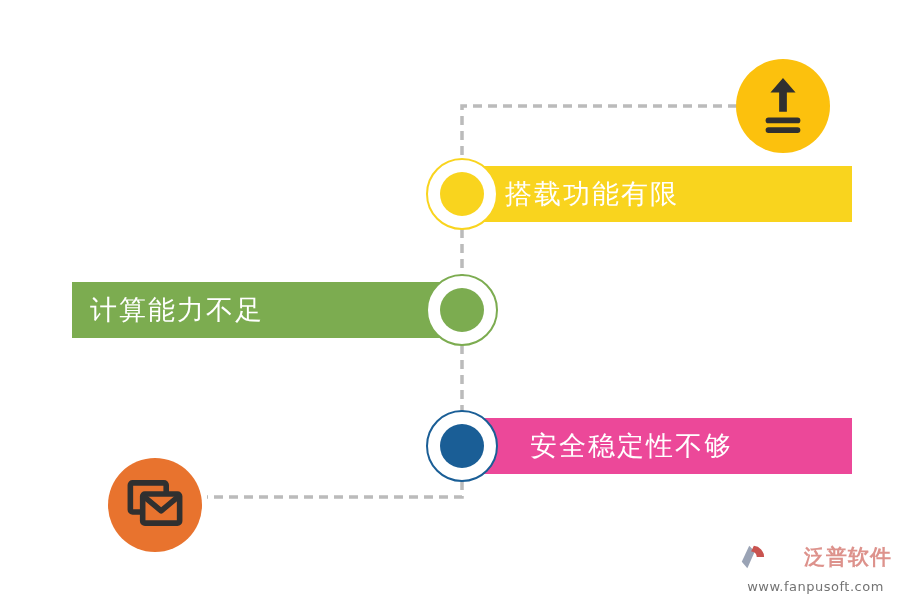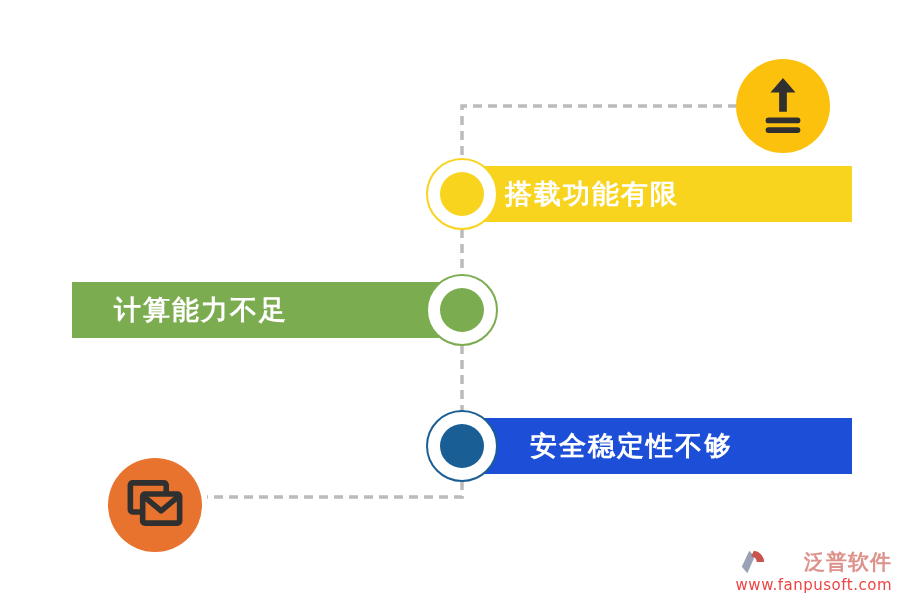--- a/index.html
+++ b/index.html
@@ -12,46 +12,46 @@
   
   .badge{
     position:absolute;border-radius:50%;display:flex;align-items:center;justify-content:center;
   }
   .badge-upload{left:736px;top:59px;width:94px;height:94px;background:#FCC10D;}
   .badge-mail{left:108px;top:458px;width:94px;height:94px;background:#E8732E;}
 
   
   .bar{
     position:absolute;height:56px;display:flex;align-items:center;
-    color:#ffffff;font-weight:bold;font-size:27px;letter-spacing:2px;white-space:nowrap;
+    color:#ffffff;font-weight:normal;font-size:27px;letter-spacing:2px;white-space:nowrap;
   }
   .bar-1{left:458px;top:166px;width:394px;background:#F9D41E;padding-left:47px;box-sizing:border-box;}
-  .bar-2{left:72px;top:282px;width:390px;background:#7CAC50;padding-left:42px;box-sizing:border-box;}
-  .bar-3{left:458px;top:418px;width:394px;background:#1d4ed8;padding-left:72px;box-sizing:border-box;}
+  .bar-2{left:72px;top:282px;width:390px;background:#7CAC50;padding-left:18px;box-sizing:border-box;}
+  .bar-3{left:458px;top:418px;width:394px;background:#ec4899;padding-left:72px;box-sizing:border-box;}
 
   
   .node{
     position:absolute;width:68px;height:68px;border-radius:50%;background:#ffffff;
     border:2px solid;display:flex;align-items:center;justify-content:center;
   }
   .node .disc{width:44px;height:44px;border-radius:50%;}
   .node-1{left:426px;top:158px;border-color:#F9D41E;}
   .node-1 .disc{background:#F9D41E;}
   .node-2{left:426px;top:274px;border-color:#7CAC50;}
   .node-2 .disc{background:#7CAC50;}
   .node-3{left:426px;top:410px;border-color:#1A5E96;}
   .node-3 .disc{background:#1A5E96;}
 
   
   .watermark{
     position:absolute;right:8px;bottom:6px;text-align:center;line-height:1.05;
   }
   .watermark .row{display:flex;align-items:center;justify-content:flex-end;gap:36px;}
   .brand-name{font-size:21px;font-weight:bold;color:#DD928C;letter-spacing:1px;}
-  .brand-url{font-size:15px;color:#ef4444;letter-spacing:0.5px;margin-top:2px;}
+  .brand-url{font-size:13px;color:#737373;letter-spacing:0.5px;margin-top:9px;}
 </style>
 </head>
 <body>
 
 <div class="canvas">
 
   <svg class="connectors" viewBox="0 0 900 600">
     <path d="M737 106 L462 106 L462 160" fill="none" stroke="#BBBBBB" stroke-width="3.5" stroke-dasharray="9 6"></path>
     <path d="M462 229 L462 276" fill="none" stroke="#BBBBBB" stroke-width="3.5" stroke-dasharray="9 6"></path>
     <path d="M462 345 L462 412" fill="none" stroke="#BBBBBB" stroke-width="3.5" stroke-dasharray="9 6"></path>

